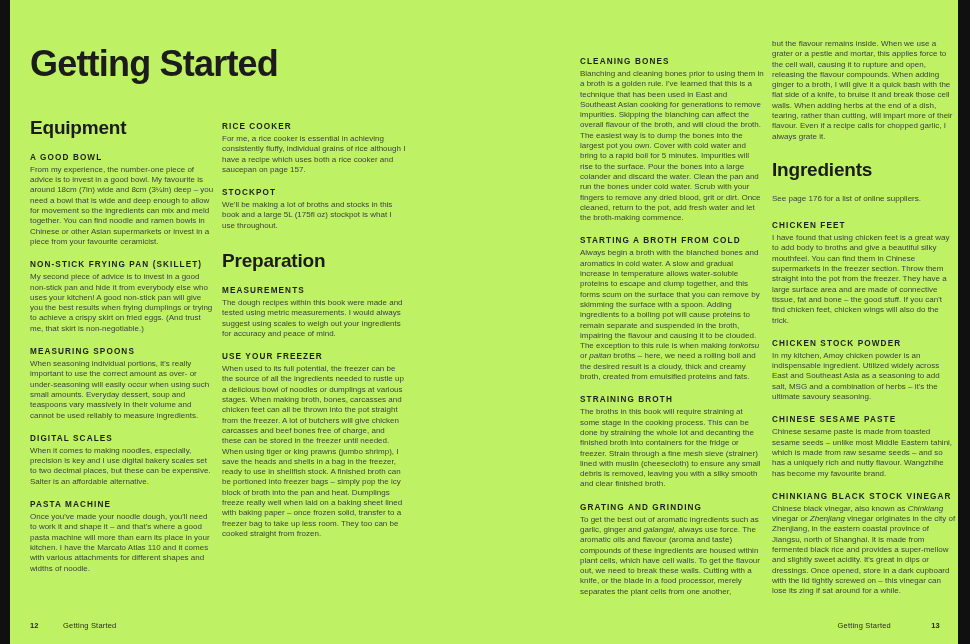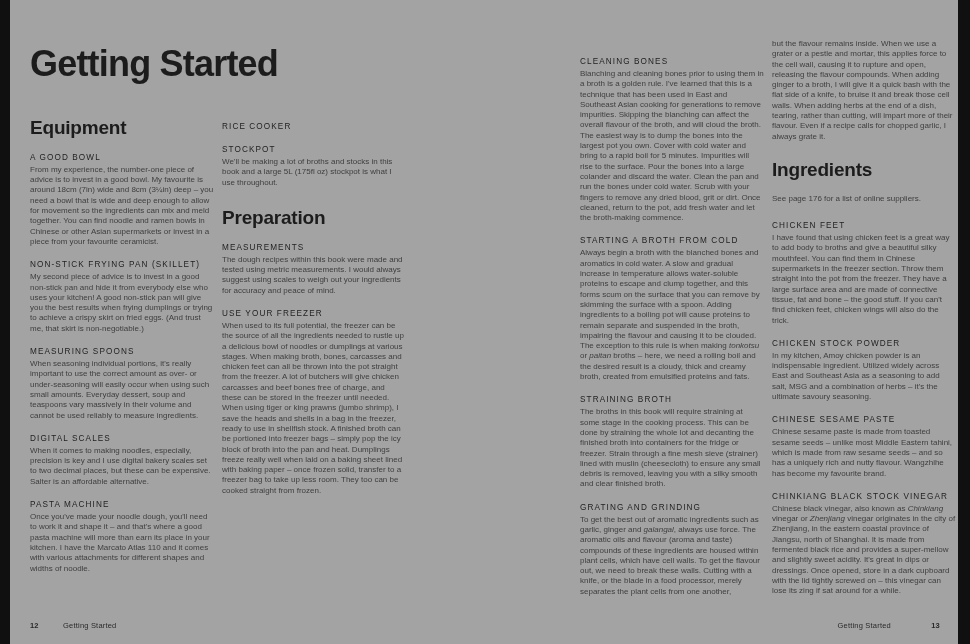--- a/index.html
+++ b/index.html
@@ -1,19 +1,19 @@
 <!DOCTYPE html>
 <html><head>
 <meta charset="utf-8">
 <style>
   html,body{margin:0;padding:0;background:#e8e8e8;}
   .spread{
     position:relative;
     width:970px;height:644px;
-    background:#a3a3a3;
+    background:#bef264;
     font-family:"Liberation Sans",sans-serif;
     overflow:hidden;
   }
   .edge-strip{position:absolute;top:0;bottom:0;background:#101010;}
   .edge-strip.left{left:0;width:10px;}
   .edge-strip.right{right:0;width:12px;}
 
   .page-title{
     position:absolute;left:30px;top:46px;
     font-size:36px;font-weight:bold;color:#1c1c1c;
@@ -29,21 +29,21 @@
   h2.section-heading{
     font-size:19px;font-weight:bold;color:#1c1c1c;
     margin:0 0 13px 0;letter-spacing:-0.2px;line-height:1.1;
   }
   h2.mid{margin-top:20px;}
   .section-intro{
     font-size:8px;line-height:10.3px;color:#3e3e3e;margin:0 0 16px 0;
   }
   .block{margin:0 0 12px 0;}
   .block h3{
-    font-size:8.2px;font-weight:normal;color:#1f1f1f;
+    font-size:8.2px;font-weight:bold;color:#1f1f1f;
     letter-spacing:1.1px;margin:0 0 2px 0;line-height:11px;
   }
   .block p, p.body{
     font-size:8px;line-height:10.3px;color:#3e3e3e;margin:0;
     text-align:left;
   }
   p.continuation{margin-bottom:18px;}
 
   .footer{
     position:absolute;top:621px;
@@ -86,20 +86,21 @@
     </section>
     <section class="block">
       <h3>PASTA MACHINE</h3>
       <p>Once you've made your noodle dough, you'll need to work it and shape it – and that's where a good pasta machine will more than earn its place in your kitchen. I have the Marcato Atlas 110 and it comes with various attachments for different shapes and widths of noodle.</p>
     </section>
   </div>
 
   <div class="col col-2">
     <section class="block">
       <h3>RICE COOKER</h3>
+      <p>For me, a rice cooker is essential in achieving consistently fluffy, individual grains of rice although I have a recipe which uses both a rice cooker and saucepan on page 157.</p>
     </section>
     <section class="block">
       <h3>STOCKPOT</h3>
       <p>We'll be making a lot of broths and stocks in this book and a large 5L (175fl oz) stockpot is what I use throughout.</p>
     </section>
 
     <h2 class="section-heading mid">Preparation</h2>
 
     <section class="block">
       <h3>MEASUREMENTS</h3>

